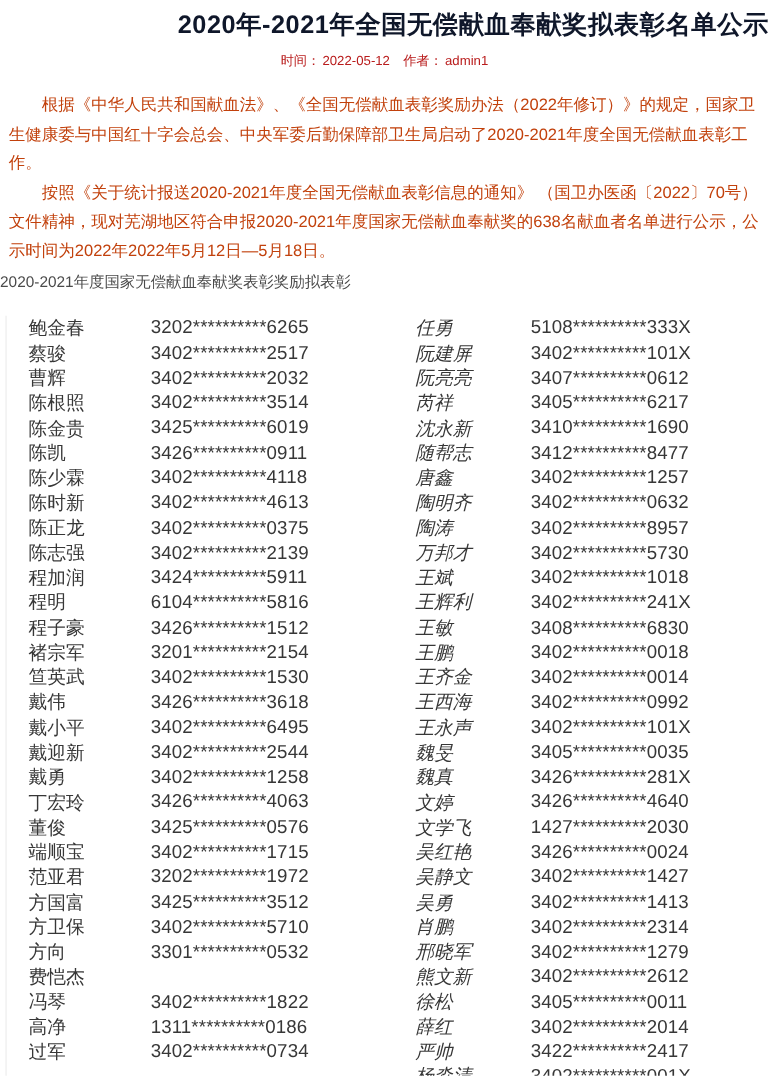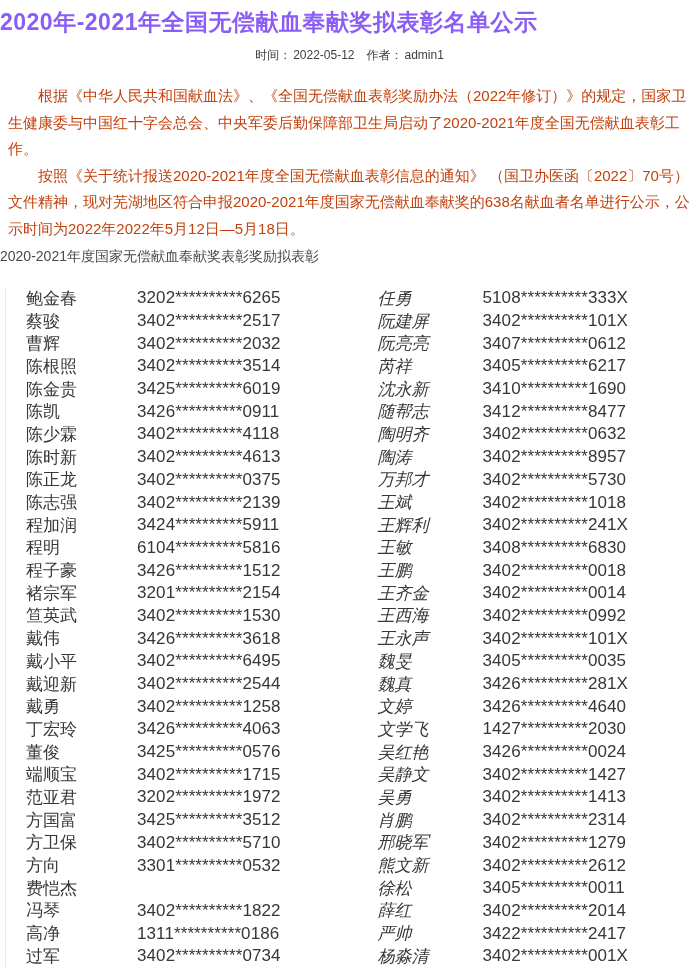--- a/index.html
+++ b/index.html
@@ -6,27 +6,27 @@
   body {
     width: 699px; height: 978px; overflow: hidden;
     background: #ffffff;
     font-family: "Liberation Sans", "DejaVu Sans", sans-serif;
     color: #3d3d3d;
   }
   .page { width: 699px; height: 978px; position: relative; }
 
   .title {
     margin: 0; padding-top: 7px;
-    text-align: left;
+    text-align: right;
     font-size: 23px; font-weight: bold;
-    color: #8b5cf6; letter-spacing: 0.5px;
+    color: #0f172a; letter-spacing: 0.5px;
   }
   .meta {
     margin-top: 9px; text-align: center;
-    font-size: 12px; color: #404040;
+    font-size: 12px; color: #b91c1c;
   }
   .meta span { margin: 0 1px; }
   .meta .gap { display: inline-block; width: 8px; }
 
   .body-text { margin: 19px 8px 0 8px; font-size: 15px; line-height: 26.5px; color: #c2410c; }
   .body-text p { margin: 0; text-indent: 2em; }
 
   .caption {
     margin-top: 6px; 
     font-size: 14px; color: #4a4a4a;
@@ -203,20 +203,24 @@
         </div>
         <div class="row">
           <span class="name">沈永新</span>
           <span class="idnum">3410**********1690</span>
         </div>
         <div class="row">
           <span class="name">随帮志</span>
           <span class="idnum">3412**********8477</span>
         </div>
         <div class="row">
+          <span class="name">唐鑫</span>
+          <span class="idnum">3402**********1257</span>
+        </div>
+        <div class="row">
           <span class="name">陶明齐</span>
           <span class="idnum">3402**********0632</span>
         </div>
         <div class="row">
           <span class="name">陶涛</span>
           <span class="idnum">3402**********8957</span>
         </div>
         <div class="row">
           <span class="name">万邦才</span>
           <span class="idnum">3402**********5730</span>

